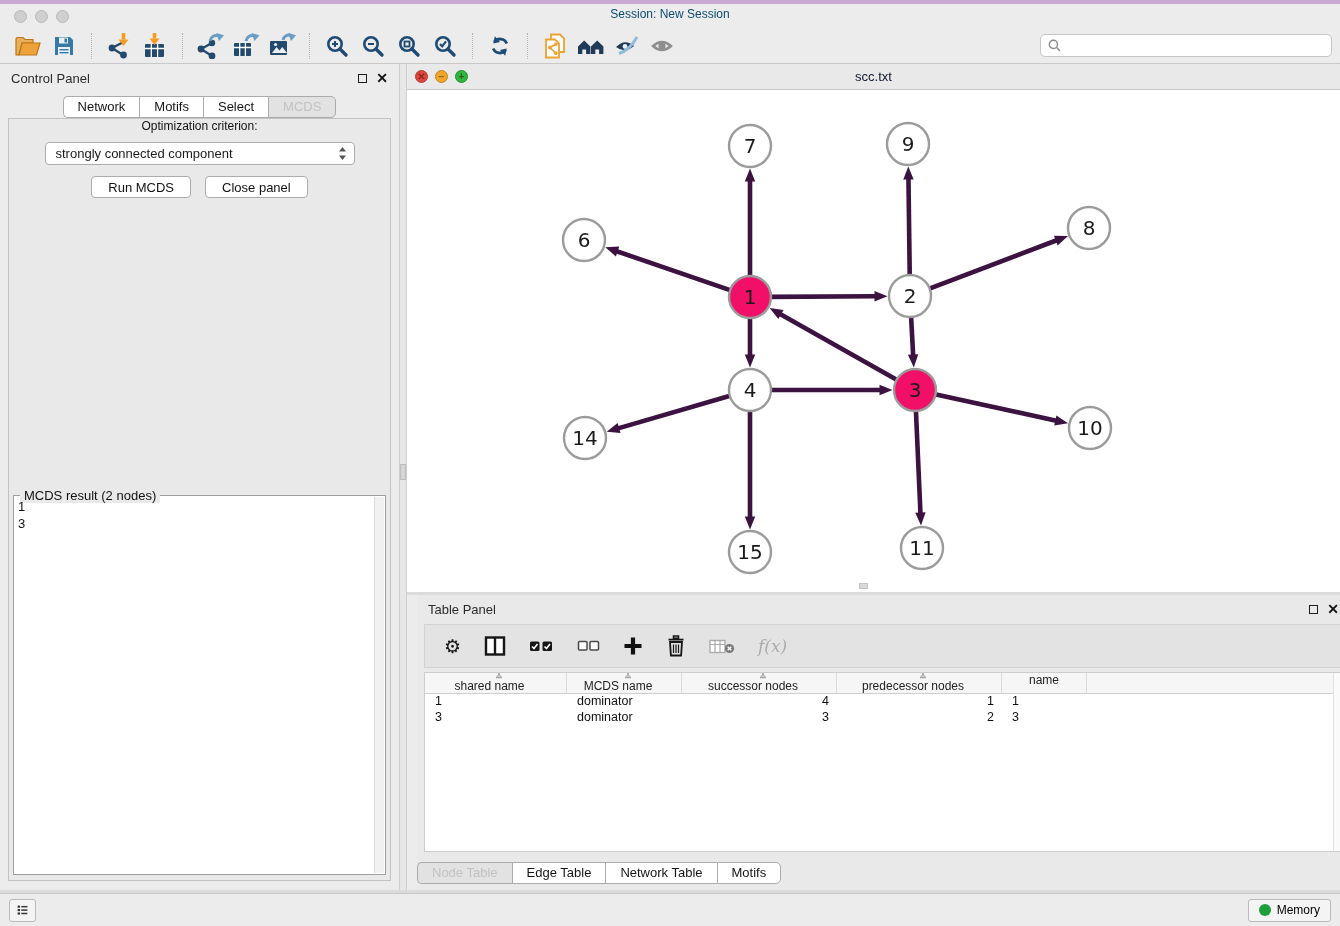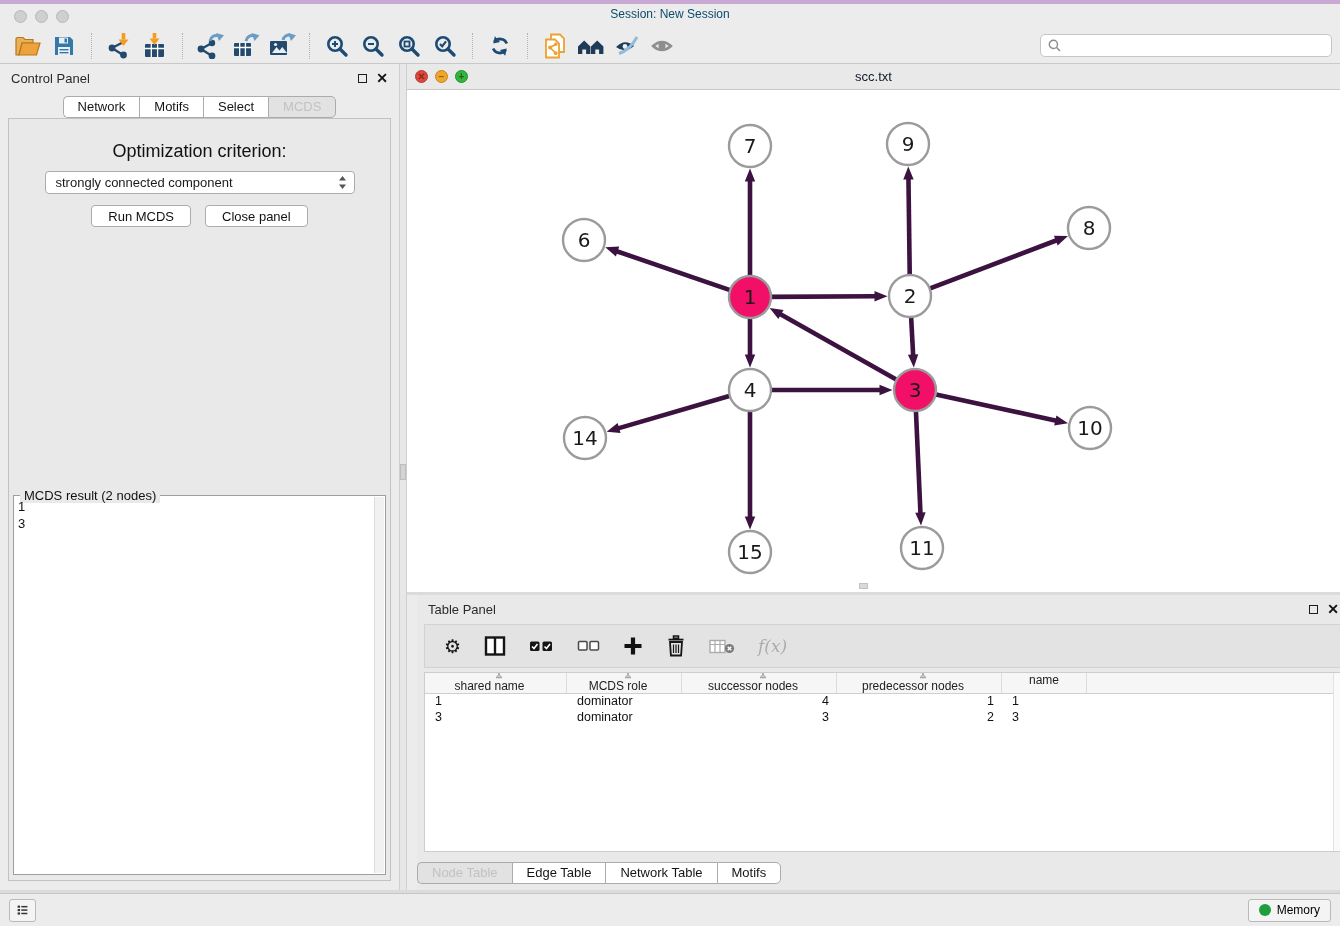--- a/index.html
+++ b/index.html
@@ -32,21 +32,21 @@
   .tab { height:22px; line-height:20px; padding:0 14px; background:#fff; border:1px solid #ABABAB;
     border-right:none; font-size:13px; color:#151515; }
   .tab:first-child { border-radius:5px 0 0 5px; }
   .tab:last-child { border-right:1px solid #ABABAB; border-radius:0 5px 5px 0; }
   .tab.active { background:#E2E2E2; color:#C2C2C2; }
   
   .control-panel { position:absolute; top:64px; left:0; width:399px; bottom:33px; background:#ECECEC; }
   .cp-tabs { position:absolute; top:32px; left:0; right:0; display:flex; justify-content:center; z-index:2; }
   .cp-content { position:absolute; top:54px; left:8px; right:8px; bottom:12px; background:#E9E9E9;
     border:1px solid #C2C2C2; }
-  .opt-label { margin-top:22px; text-align:center; font-size:18px; color:#111; }
+  .opt-label { text-align:center; font-size:12px; color:#111; }
   .dropdown { margin:9px auto 0; width:310px; height:23px; background:#fff; border:1px solid #ACACAC;
     border-radius:4px; display:flex; align-items:center; padding:0 7px 0 10px; font-size:13px; }
   .dropdown .chev { margin-left:auto; }
   .btn-row { display:flex; justify-content:center; gap:14px; margin-top:11px; }
   .btn { height:22px; padding:0 16px; background:#fff; border:1px solid #ACACAC; border-radius:4px;
     font-size:13px; font-family:"Liberation Sans",sans-serif; color:#111; }
   .result-box { position:absolute; left:4px; right:4px; top:376px; bottom:5px; border:1px solid #9E9E9E;
     background:#fff; }
   .result-legend { position:absolute; top:-8px; left:6px; background:#E9E9E9; padding:0 4px; font-size:13px; color:#111; }
   .result-list { position:absolute; top:2px; left:4px; right:14px; bottom:2px; font-size:13px; line-height:17px; color:#111; }
@@ -431,21 +431,21 @@
         <span class="hlabel">shared name</span>
       </div>
       <div class="th c1">
         <svg width="12" height="12" viewBox="0 0 12 12">
           <rect x="4.3" y="0.5" width="3.4" height="3" fill="#8A8A8A"></rect>
           <path d="M6 3.5v2M2 5.5h8M2 5.5v2M6 5.5v2M10 5.5v2" stroke="#8A8A8A" stroke-width="1" fill="none"></path>
           <rect x="0.5" y="7.5" width="3" height="3" fill="#8A8A8A"></rect>
           <rect x="4.5" y="7.5" width="3" height="3" fill="#8A8A8A"></rect>
           <rect x="8.5" y="7.5" width="3" height="3" fill="#8A8A8A"></rect>
         </svg>
-        <span class="hlabel">MCDS role</span>
+        <span class="hlabel">MCDS name</span>
       </div>
       <div class="th c2">
         <svg width="12" height="12" viewBox="0 0 12 12">
           <rect x="4.3" y="0.5" width="3.4" height="3" fill="#8A8A8A"></rect>
           <path d="M6 3.5v2M2 5.5h8M2 5.5v2M6 5.5v2M10 5.5v2" stroke="#8A8A8A" stroke-width="1" fill="none"></path>
           <rect x="0.5" y="7.5" width="3" height="3" fill="#8A8A8A"></rect>
           <rect x="4.5" y="7.5" width="3" height="3" fill="#8A8A8A"></rect>
           <rect x="8.5" y="7.5" width="3" height="3" fill="#8A8A8A"></rect>
         </svg>
         <span class="hlabel">successor nodes</span>

